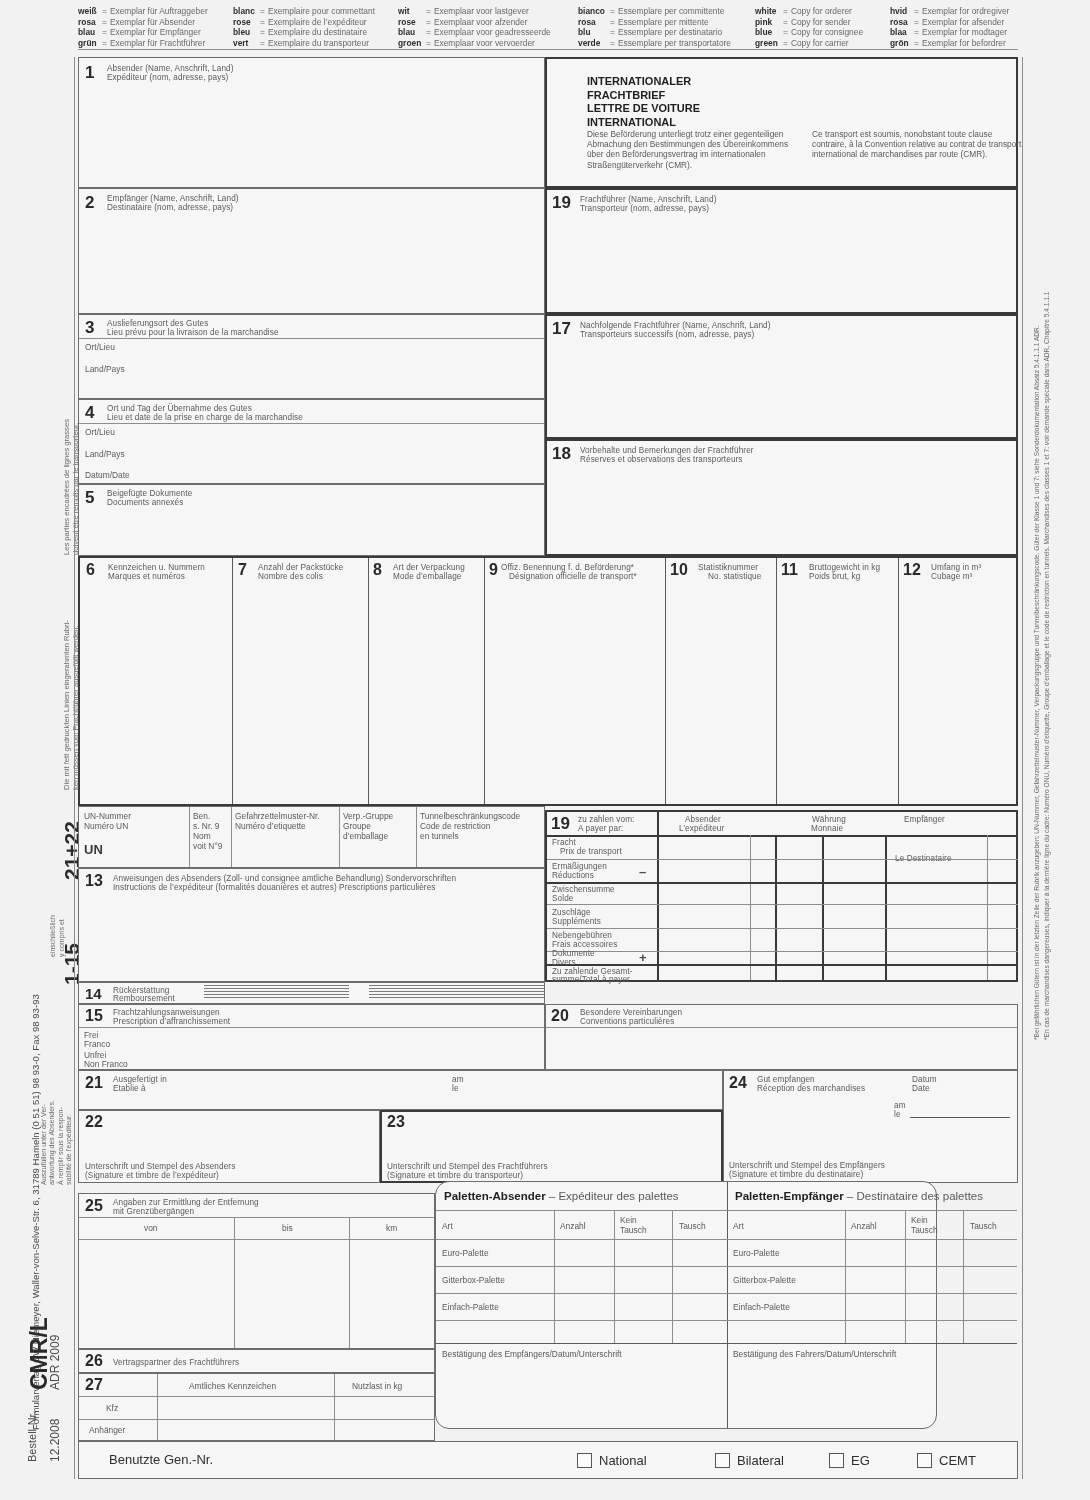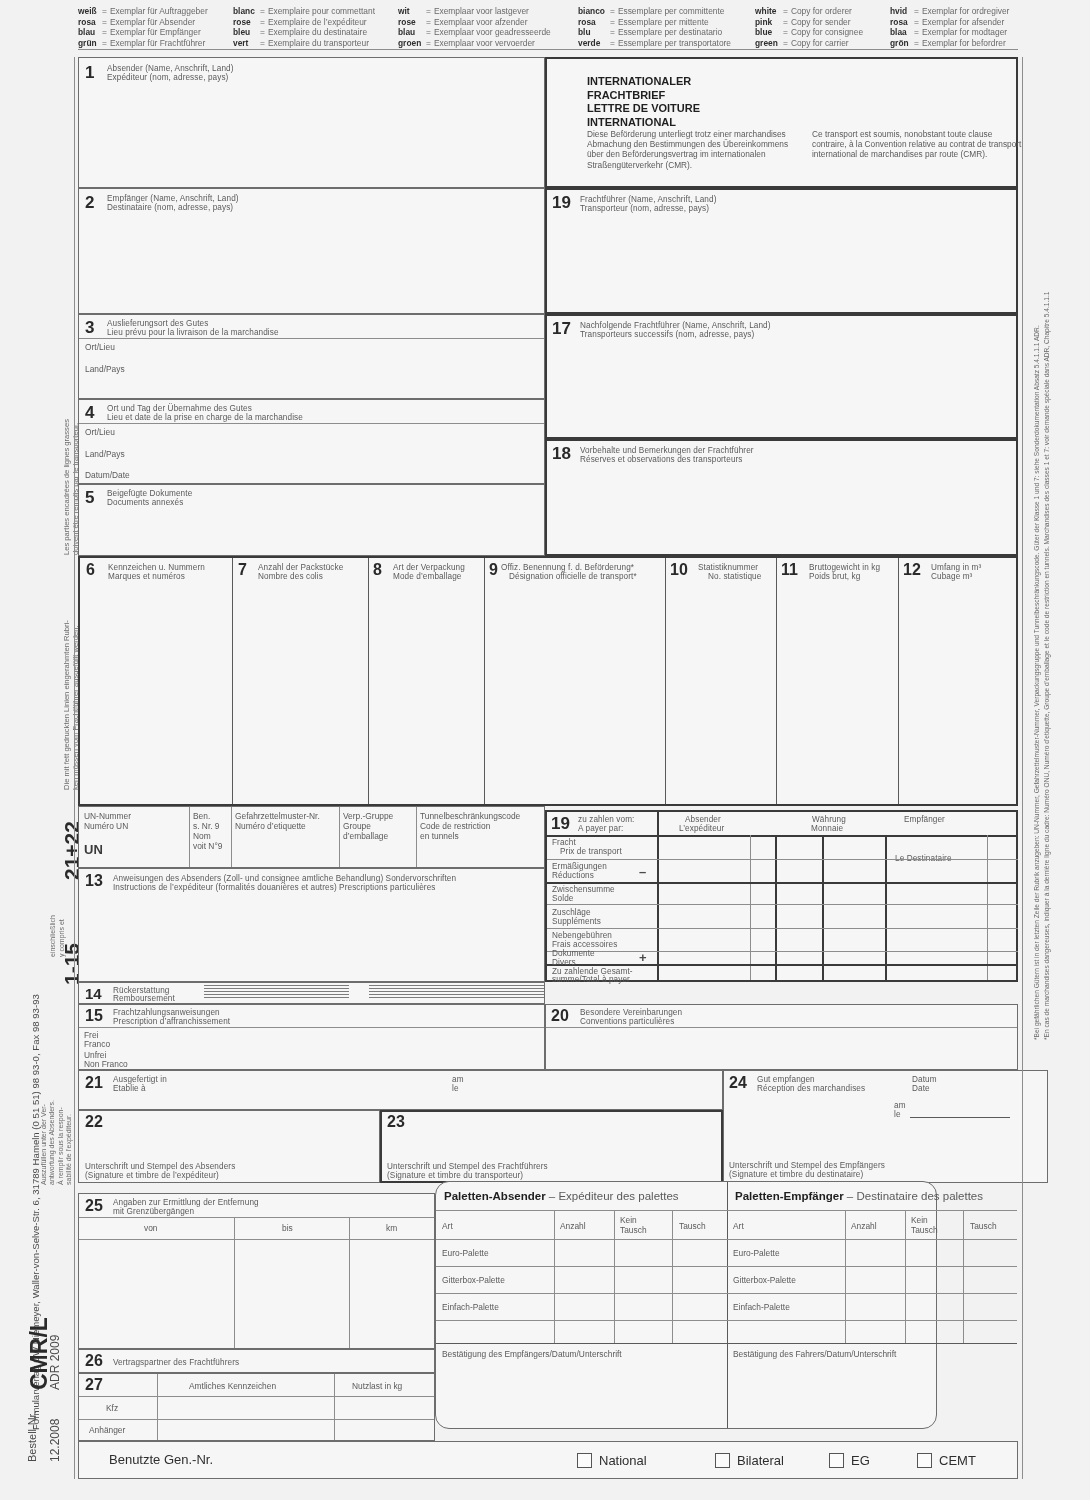--- a/index.html
+++ b/index.html
@@ -275,21 +275,21 @@
     <span class="lbl" style="position:absolute;left:28px;top:13px;">Documents annexés</span>
   </div>
 
   <div class="bxb" style="left:545px; top:57px; width:473px; height:131px;">
     <div style="position:absolute;left:40px;top:16px;font-size:11px;font-weight:bold;line-height:13.6px;color:#1f1f1f;">
       <div>INTERNATIONALER</div>
       <div>FRACHTBRIEF</div>
       <div>LETTRE DE VOITURE</div>
       <div>INTERNATIONAL</div>
     </div>
-    <div style="position:absolute;left:40px;top:70px;width:216px;font-size:8.3px;line-height:10.2px;color:#5a5a5a;">Diese Beförderung unterliegt trotz einer marchandises Abmachung den Bestimmungen des Übereinkommens über den Beförderungsvertrag im internationalen Straßengüterverkehr (CMR).</div>
+    <div style="position:absolute;left:40px;top:70px;width:216px;font-size:8.3px;line-height:10.2px;color:#5a5a5a;">Diese Beförderung unterliegt trotz einer gegenteiligen Abmachung den Bestimmungen des Übereinkommens über den Beförderungsvertrag im internationalen Straßengüterverkehr (CMR).</div>
     <div style="position:absolute;left:265px;top:70px;width:210px;font-size:8.3px;line-height:10.2px;color:#5a5a5a;">Ce transport est soumis, nonobstant toute clause contraire, à la Convention relative au contrat de transport international de marchandises par route (CMR).</div>
   </div>
 
   <div class="bxb" style="left:545px; top:188px; width:473px; height:126px;">
     <span class="num" style="position:absolute;left:5px;top:3px;font-size:17px;">19</span>
     <span class="lbl" style="position:absolute;left:33px;top:5px;">Frachtführer (Name, Anschrift, Land)</span>
     <span class="lbl" style="position:absolute;left:33px;top:14px;">Transporteur (nom, adresse, pays)</span>
   </div>
 
   <div class="bxb" style="left:545px; top:314px; width:473px; height:125px;">
@@ -467,21 +467,21 @@
   </div>
 
   <div class="bx" style="left:78px; top:1070px; width:645px; height:40px;">
     <span class="num" style="position:absolute;left:6px;top:3px;font-size:16px;">21</span>
     <span class="lbl" style="position:absolute;left:34px;top:4px;">Ausgefertigt in</span>
     <span class="lbl" style="position:absolute;left:34px;top:13px;">Etablie à</span>
     <span class="lbl" style="position:absolute;left:373px;top:4px;">am</span>
     <span class="lbl" style="position:absolute;left:373px;top:13px;">le</span>
   </div>
 
-  <div class="bx" style="left:723px; top:1070px; width:325px; height:113px;text-decoration:underline;">
+  <div class="bx" style="left:723px; top:1070px; width:295px; height:113px;text-decoration:underline;">
     <span class="num" style="position:absolute;left:5px;top:3px;font-size:16px;">24</span>
     <span class="lbl" style="position:absolute;left:33px;top:4px;">Gut empfangen</span>
     <span class="lbl" style="position:absolute;left:33px;top:13px;">Réception des marchandises</span>
     <span class="lbl" style="position:absolute;left:188px;top:4px;">Datum</span>
     <span class="lbl" style="position:absolute;left:188px;top:13px;">Date</span>
     <span class="lbl" style="position:absolute;left:170px;top:30px;">am</span>
     <span class="lbl" style="position:absolute;left:170px;top:39px;">le</span>
     <div class="hair" style="left:186px;top:46px;width:100px;background:#5a5a5a;"></div>
     <span class="lbl" style="position:absolute;left:5px;top:90px;">Unterschrift und Stempel des Empfängers</span>
     <span class="lbl" style="position:absolute;left:5px;top:99px;">(Signature et timbre du destinataire)</span>

